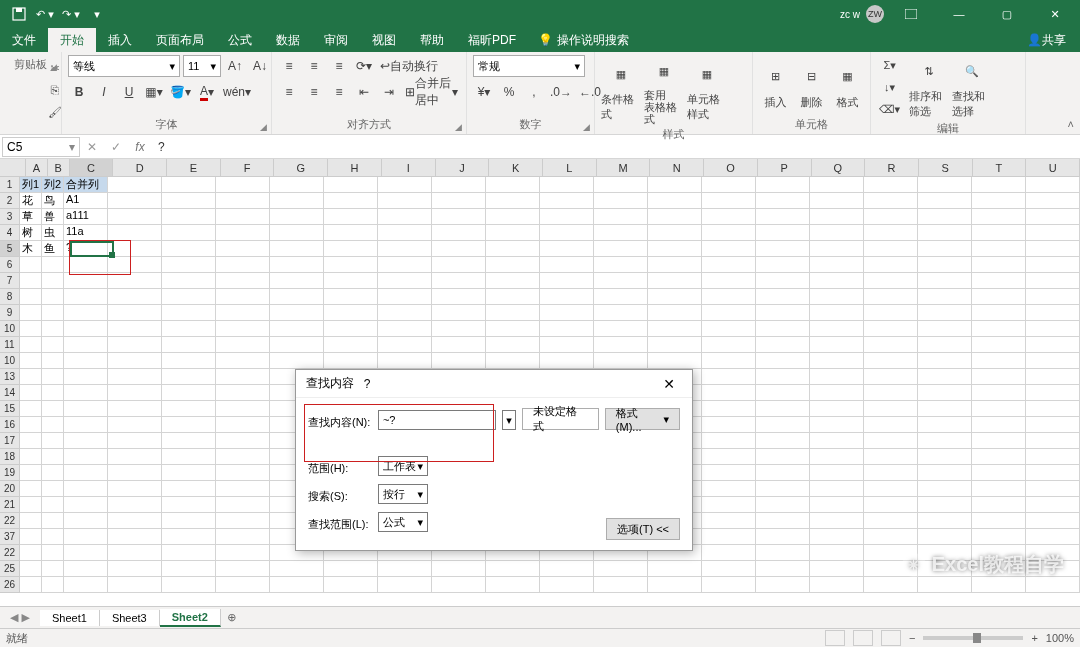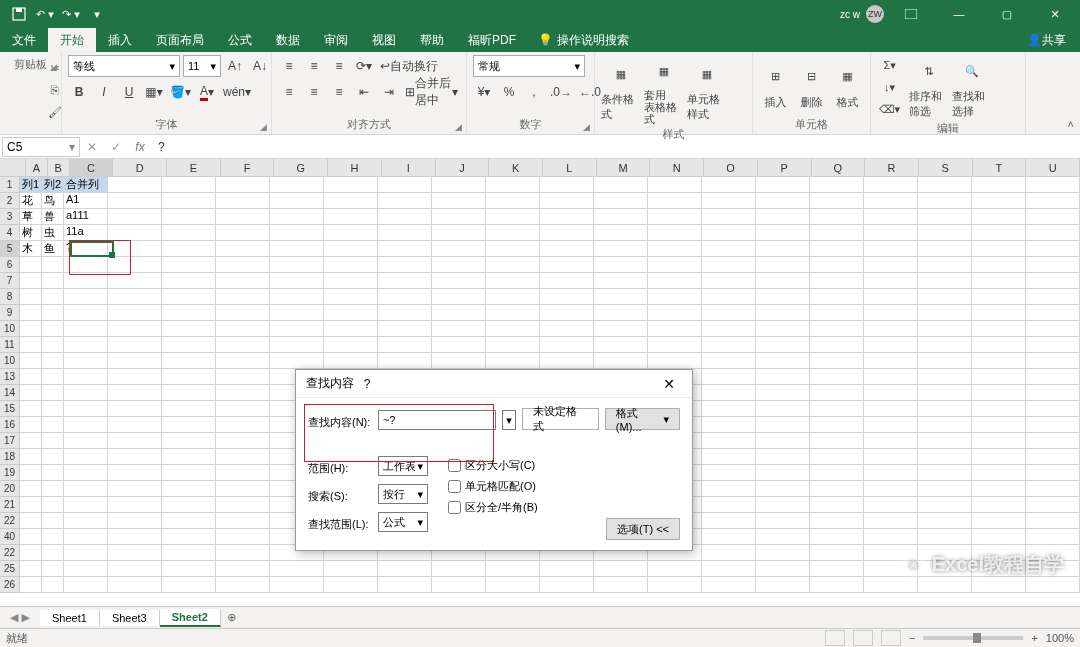--- a/index.html
+++ b/index.html
@@ -312,21 +312,21 @@
         <div class="rh">13</div>
         <div class="rh">14</div>
         <div class="rh">15</div>
         <div class="rh">16</div>
         <div class="rh">17</div>
         <div class="rh">18</div>
         <div class="rh">19</div>
         <div class="rh">20</div>
         <div class="rh">21</div>
         <div class="rh">22</div>
-        <div class="rh">40</div>
+        <div class="rh">37</div>
         <div class="rh">22</div>
         <div class="rh">25</div>
         <div class="rh">26</div>
       </div>
     <div class="cells" id="cells">
         <div class="cellrow">
           <div class="cell hdr" style="width: 22px;">列1</div>
           <div class="cell hdr" style="width: 22px;">列2</div>
           <div class="cell hdr" style="width: 44px;">合并列</div>
           <div class="cell" style="width: 54px;"></div>
@@ -960,34 +960,20 @@
               </div>
             </div>
           <div class="drow">
               <label>查找范围(L):</label>
               <div class="dsel">
                 <span>公式</span>
                 <span>▾</span>
               </div>
             </div>
         </div>
-        <div style="display:flex;flex-direction:column;gap:6px;padding-top:2px">
-          <label class="chk">
-              <input type="checkbox" style="">
-              <span>区分大小写(C)</span>
-            </label>
-          <label class="chk">
-              <input type="checkbox" style="">
-              <span>单元格匹配(O)</span>
-            </label>
-          <label class="chk">
-              <input type="checkbox" style="">
-              <span>区分全/半角(B)</span>
-            </label>
-        </div>
         <div style="margin-left:auto;align-self:flex-end">
           <div class="dbtn">选项(T) &lt;&lt;</div>
         </div>
       </div>
       <div class="redbox2" style="left:8px;top:6px;width:190px;height:58px"></div>
     </div>
   </div>
 
   <div class="watermark">
     <span class="wicon">✴</span>

